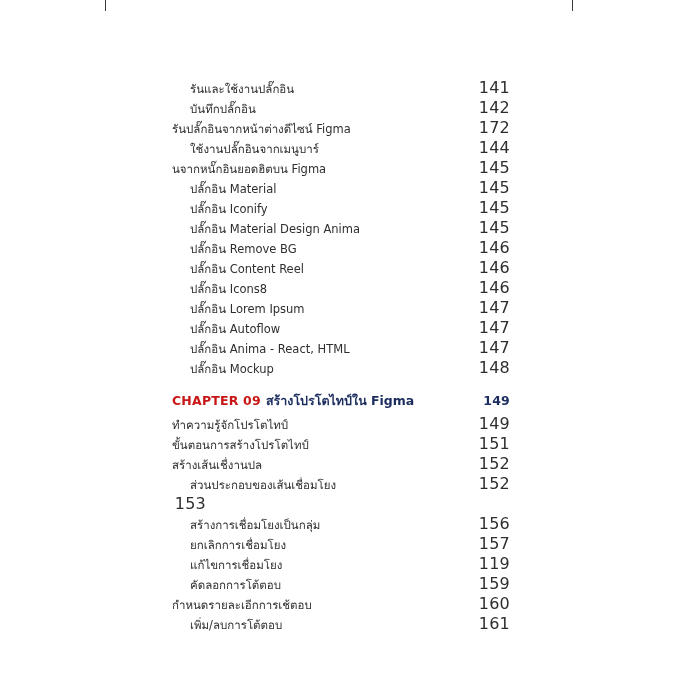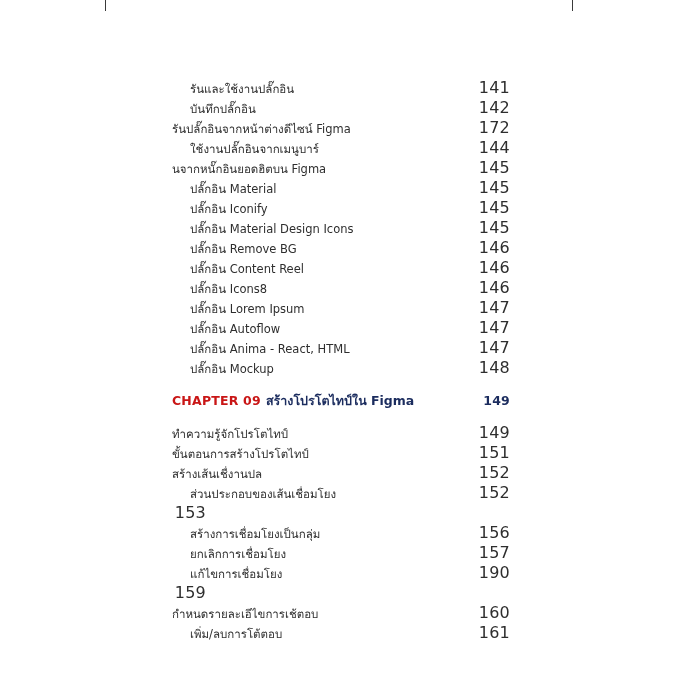--- a/index.html
+++ b/index.html
@@ -57,21 +57,21 @@
     letter-spacing: 0.2px;
   }
 
   
   .toc-row.lvl1 .label { padding-left: 18px; }
 
   
   .toc-row.chapter {
     height: 20px;
     margin-top: 13px;
-    margin-bottom: 12px;
+    margin-bottom: 3px;
     font-weight: bold;
     font-size: 12.5px;
   }
   .toc-row.chapter .chapter-num {
     color: #c91616;
     font-weight: bold;
     letter-spacing: 0.2px;
   }
   .toc-row.chapter .chapter-title {
     color: #1b2c5e;
@@ -114,21 +114,21 @@
       </div>
       <div class="toc-row lvl1">
         <div class="label">ปลั๊กอิน Material</div>
         <div class="page">145</div>
       </div>
       <div class="toc-row lvl1">
         <div class="label">ปลั๊กอิน Iconify</div>
         <div class="page">145</div>
       </div>
       <div class="toc-row lvl1">
-        <div class="label">ปลั๊กอิน Material Design Icons</div>
+        <div class="label">ปลั๊กอิน Material Design Anima</div>
         <div class="page">145</div>
       </div>
       <div class="toc-row lvl1">
         <div class="label">ปลั๊กอิน Remove BG</div>
         <div class="page">146</div>
       </div>
       <div class="toc-row lvl1">
         <div class="label">ปลั๊กอิน Content Reel</div>
         <div class="page">146</div>
       </div>
@@ -184,27 +184,28 @@
       <div class="toc-row lvl1">
         <div class="label">สร้างการเชื่อมโยงเป็นกลุ่ม</div>
         <div class="page">156</div>
       </div>
       <div class="toc-row lvl1">
         <div class="label">ยกเลิกการเชื่อมโยง</div>
         <div class="page">157</div>
       </div>
       <div class="toc-row lvl1">
         <div class="label">แก้ไขการเชื่อมโยง</div>
-        <div class="page">190</div>
-      </div>
-      <div class="toc-row lvl1">
+        <div class="page">119</div>
+      </div>
+      <div class="toc-row lvl1">
+        <div class="label">คัดลอกการโต้ตอบ</div>
         <div class="page">159</div>
       </div>
       <div class="toc-row">
-        <div class="label">กำหนดรายละเอีไขการเช้ตอบ</div>
+        <div class="label">กำหนดรายละเอีกการเช้ตอบ</div>
         <div class="page">160</div>
       </div>
       <div class="toc-row lvl1">
         <div class="label">เพิ่ม/ลบการโต้ตอบ</div>
         <div class="page">161</div>
       </div>
     </div>
 </div>
 
 </body></html>

